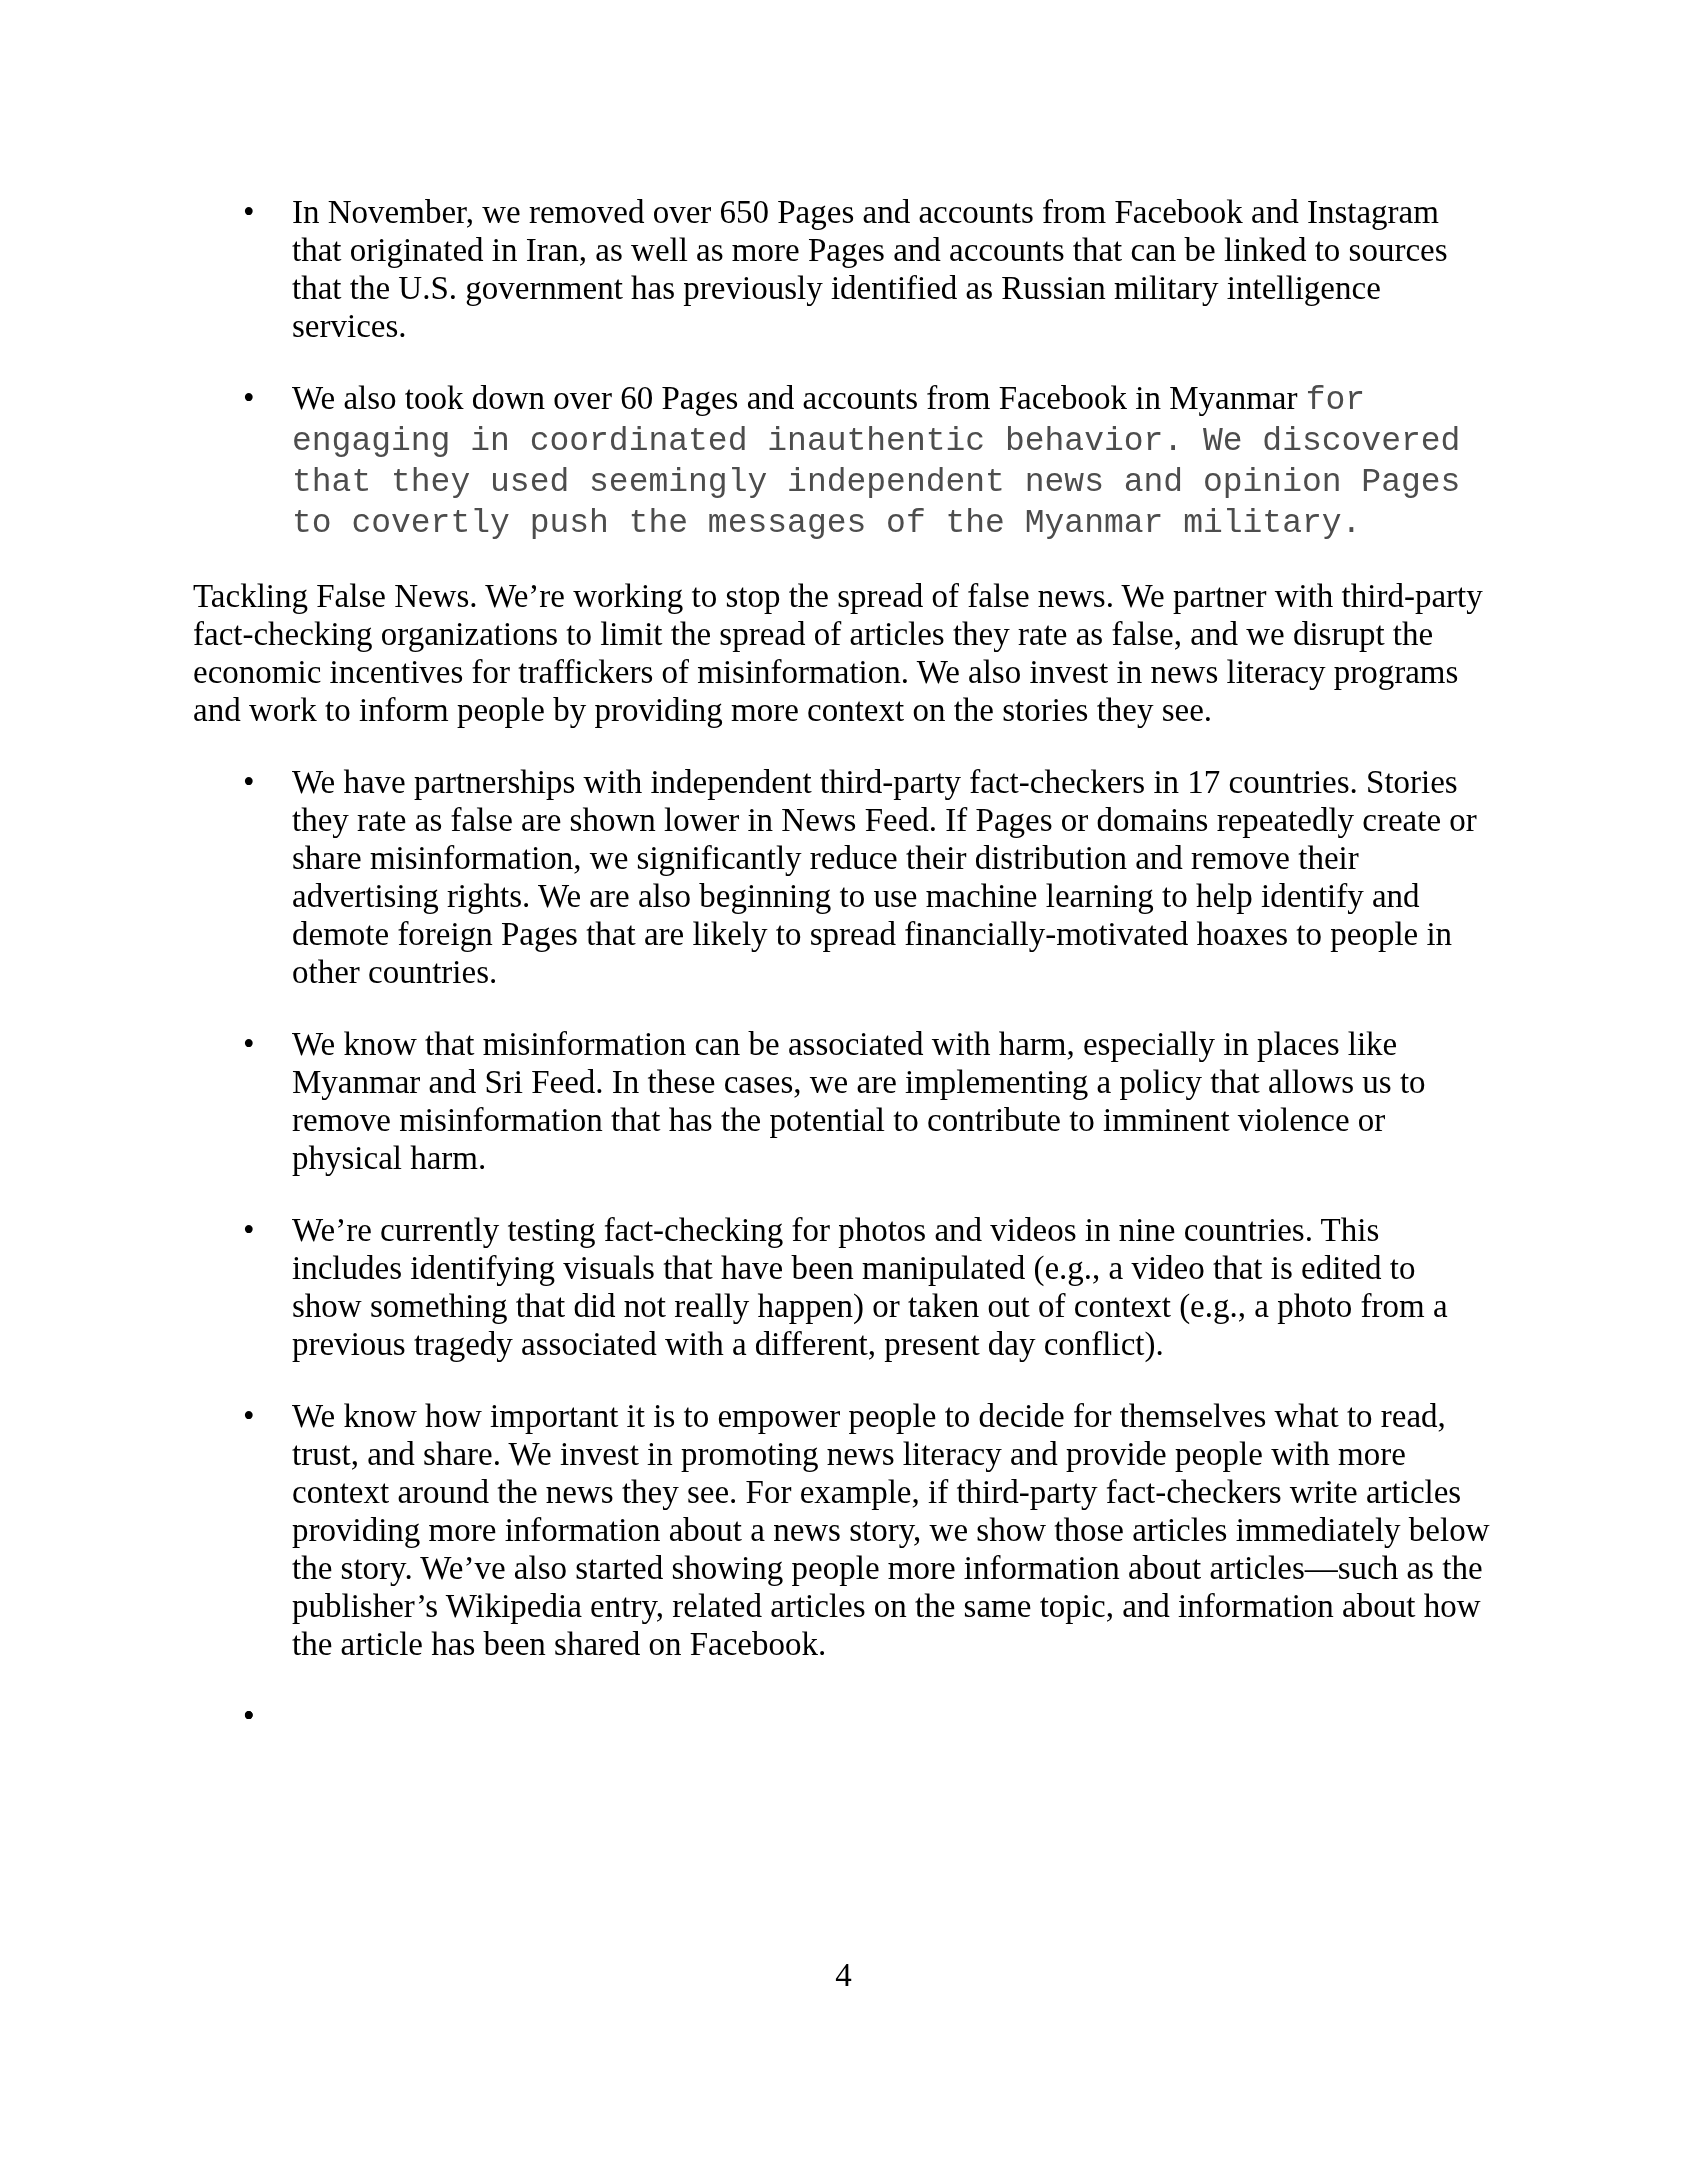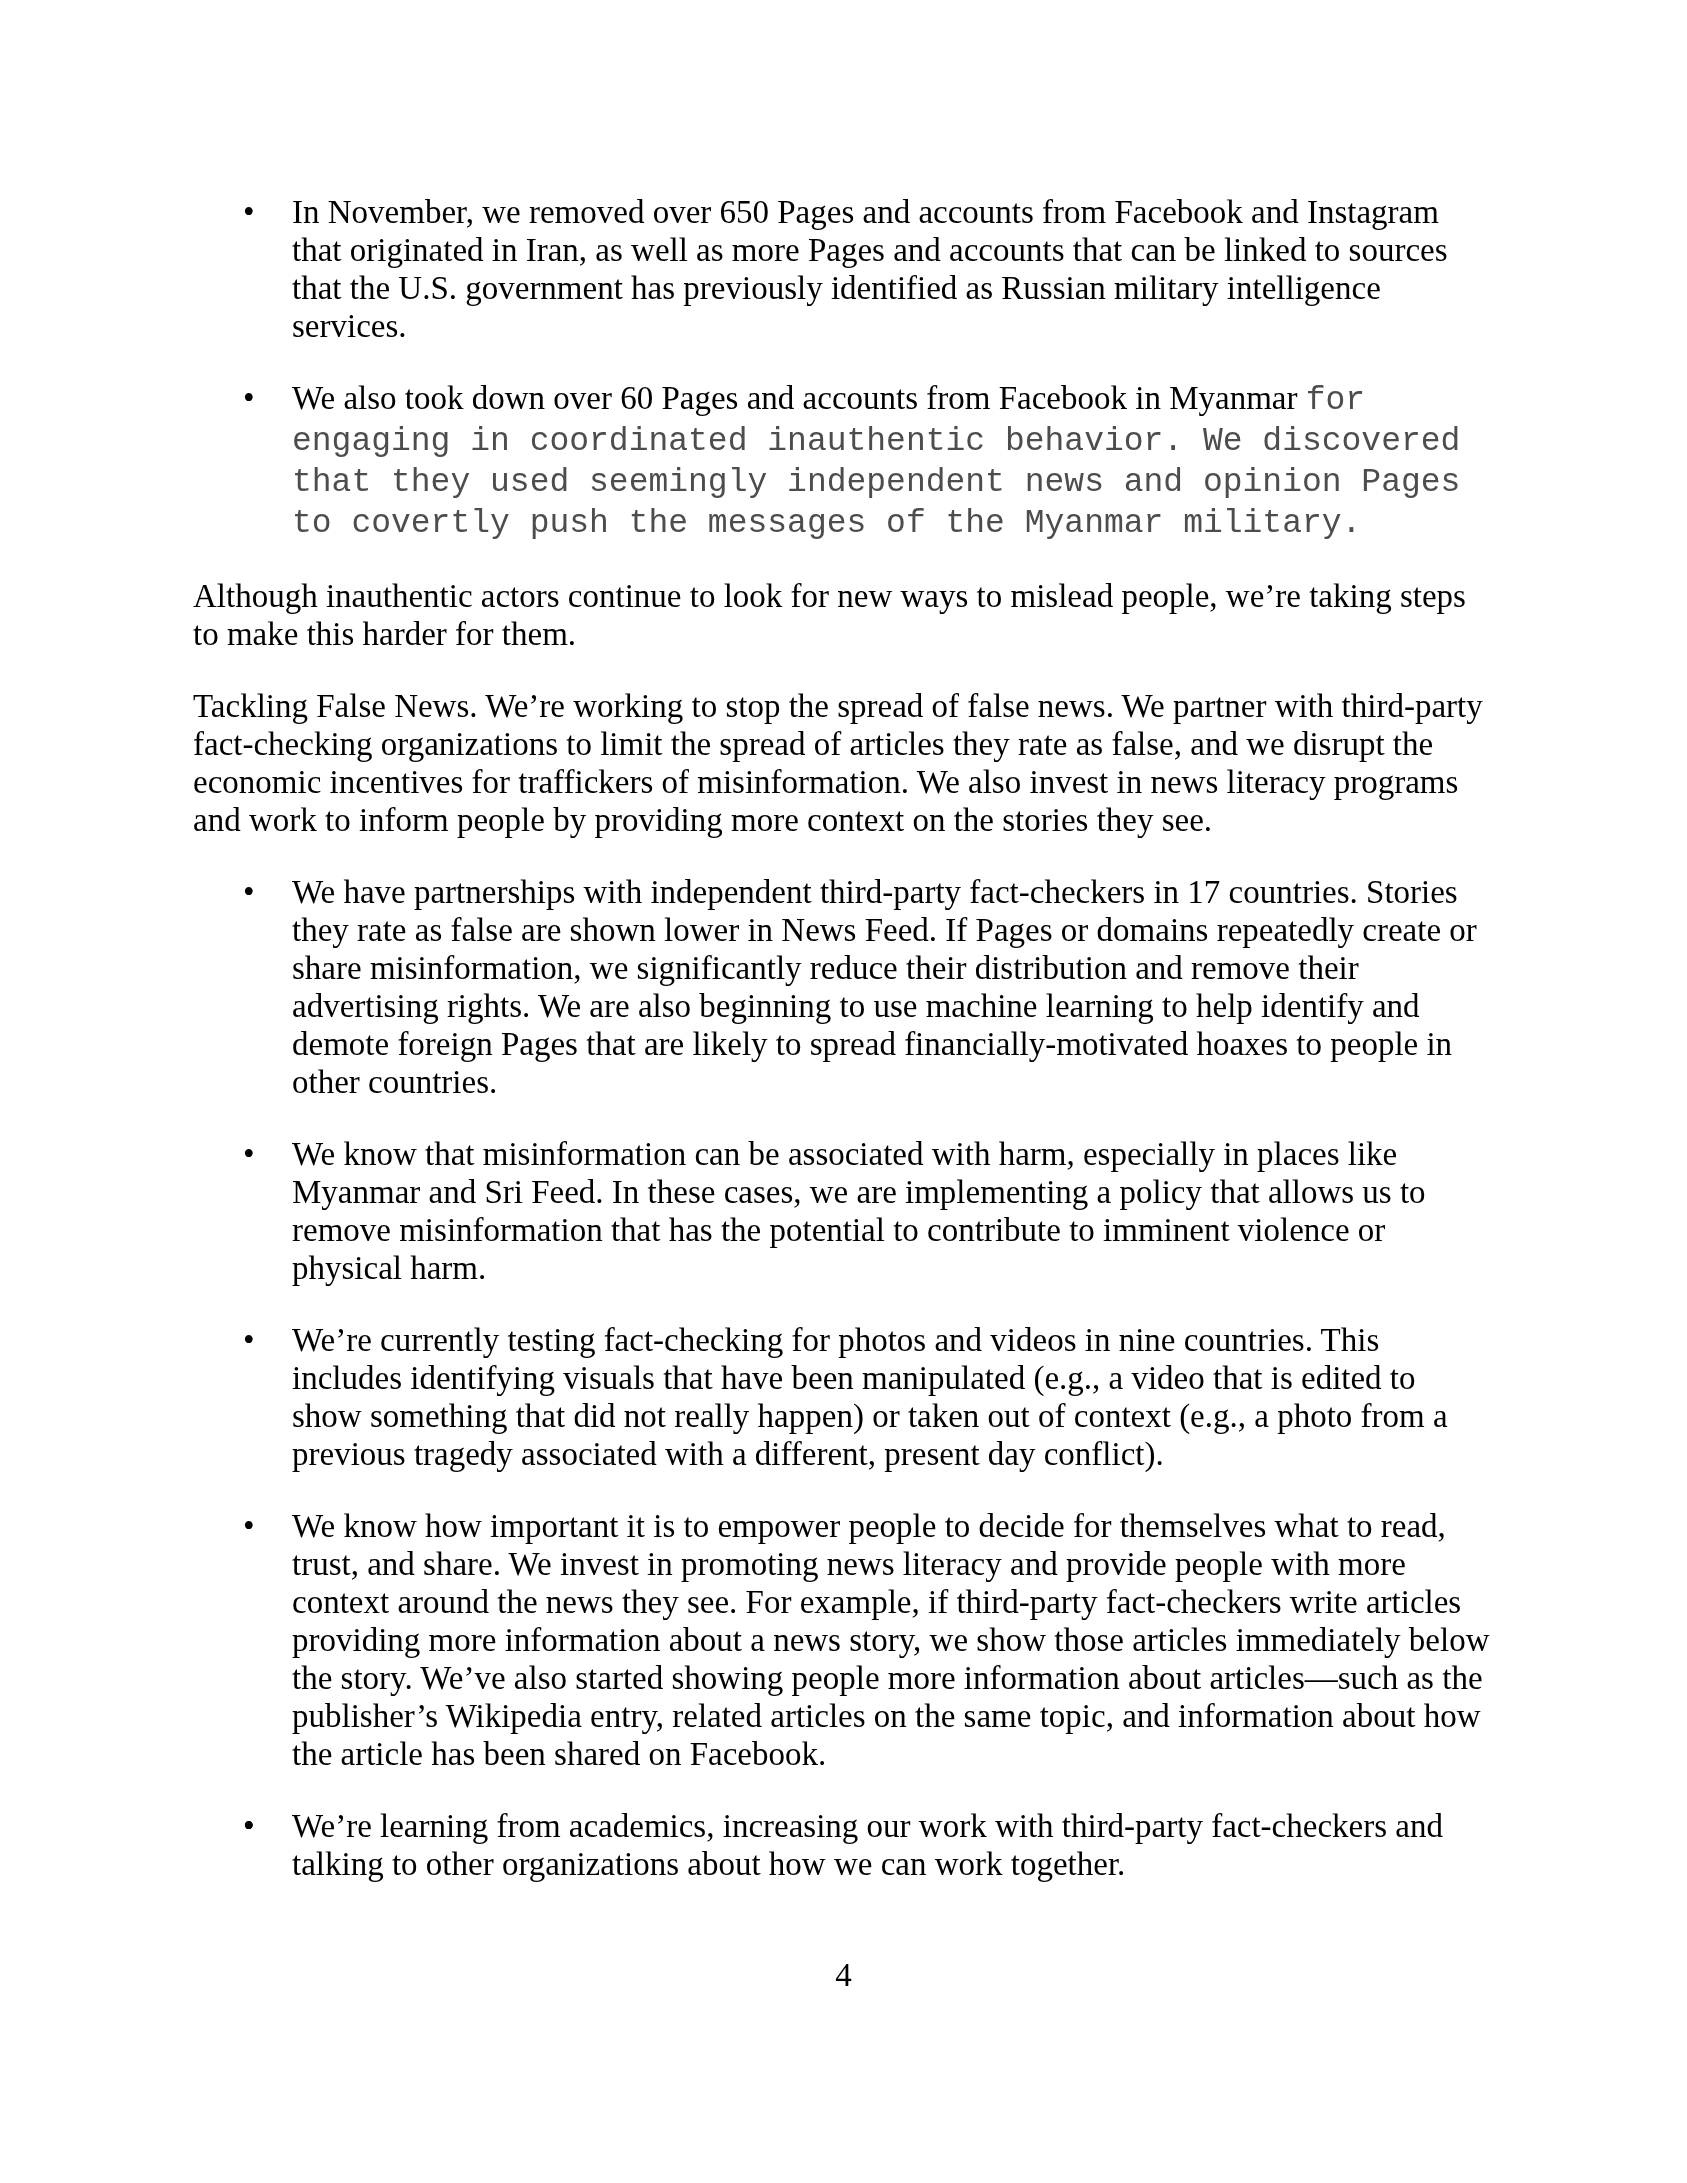--- a/index.html
+++ b/index.html
@@ -54,24 +54,23 @@
     color: #000000;
   }
 </style>
 </head>
 <body>
 
 <div class="page">
   <div class="content">
       <div class="block bullet"><span class="marker">•</span><span class="seg-normal">In November, we removed over 650 Pages and accounts from Facebook and Instagram that originated in Iran, as well as more Pages and accounts that can be linked to sources that the U.S. government has previously identified as Russian military intelligence services.</span></div>
       <div class="block bullet"><span class="marker">•</span><span class="seg-normal">We also took down over 60 Pages and accounts from Facebook in Myanmar </span><span class="seg-muted">for engaging in coordinated inauthentic behavior. We discovered that they used seemingly independent news and opinion Pages to covertly push the messages of the Myanmar military.</span></div>
-      <div class="block para"><span class="seg-normal">Although inauthentic actors continue to look for new ways to mislead people, we’re taking steps to make this harder for them.</span></div>
       <div class="block para"><span class="seg-bold">Tackling False News. </span><span class="seg-normal">We’re working to stop the spread of false news. We partner with third-party fact-checking organizations to limit the spread of articles they rate as false, and we disrupt the economic incentives for traffickers of misinformation. We also invest in news literacy programs and work to inform people by providing more context on the stories they see.</span></div>
       <div class="block bullet"><span class="marker">•</span><span class="seg-normal">We have partnerships with independent third-party fact-checkers in 17 countries. Stories they rate as false are shown lower in News Feed. If Pages or domains repeatedly create or share misinformation, we significantly reduce their distribution and remove their advertising rights. We are also beginning to use machine learning to help identify and demote foreign Pages that are likely to spread financially-motivated hoaxes to people in other countries.</span></div>
       <div class="block bullet"><span class="marker">•</span><span class="seg-normal">We know that misinformation can be associated with harm, especially in places like Myanmar and Sri Feed. In these cases, we are implementing a policy that allows us to remove misinformation that has the potential to contribute to imminent violence or physical harm.</span></div>
       <div class="block bullet"><span class="marker">•</span><span class="seg-normal">We’re currently testing fact-checking for photos and videos in nine countries. This includes identifying visuals that have been manipulated (e.g., a video that is edited to show something that did not really happen) or taken out of context (e.g., a photo from a previous tragedy associated with a different, present day conflict).</span></div>
       <div class="block bullet"><span class="marker">•</span><span class="seg-normal">We know how important it is to empower people to decide for themselves what to read, trust, and share. We invest in promoting news literacy and provide people with more context around the news they see. For example, if third-party fact-checkers write articles providing more information about a news story, we show those articles immediately below the story. We’ve also started showing people more information about articles—such as the publisher’s Wikipedia entry, related articles on the same topic, and information about how the article has been shared on Facebook.</span></div>
       <div class="block bullet"><span class="marker">•</span></div>
-      <div class="block bullet"><span class="marker">•</span><span class="seg-normal">We’re learning from academics, increasing our work with third-party fact-checkers and talking to other organizations about how we can work together.</span></div>
+      <div class="block bullet"><span class="marker">•</span></div>
     </div>
   <div class="page-number">4</div>
 </div>
 
 
 </body></html>

